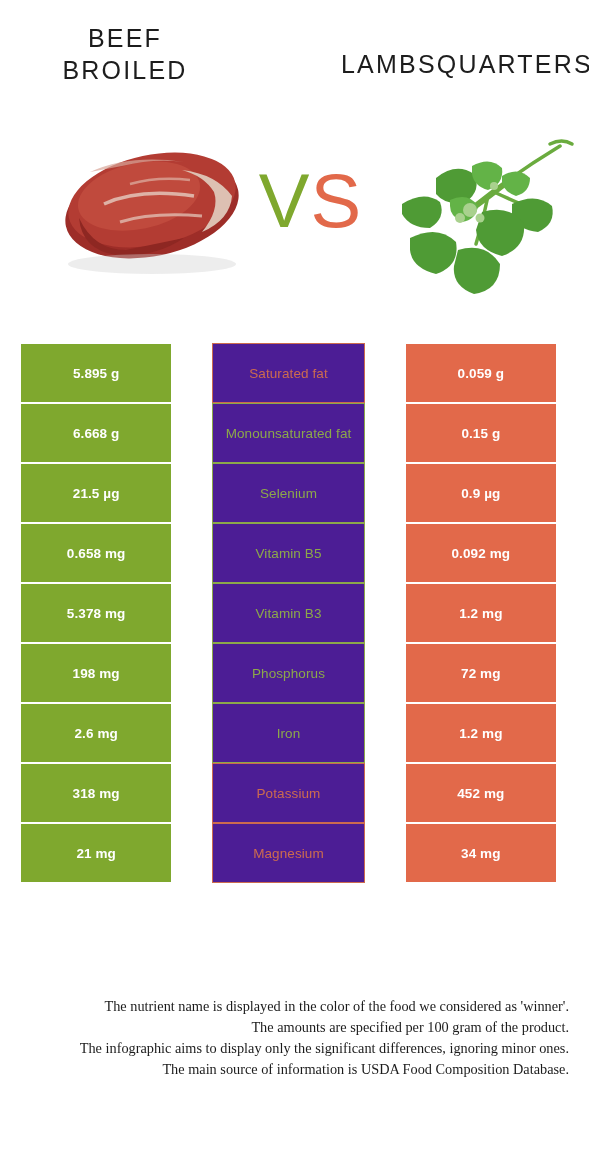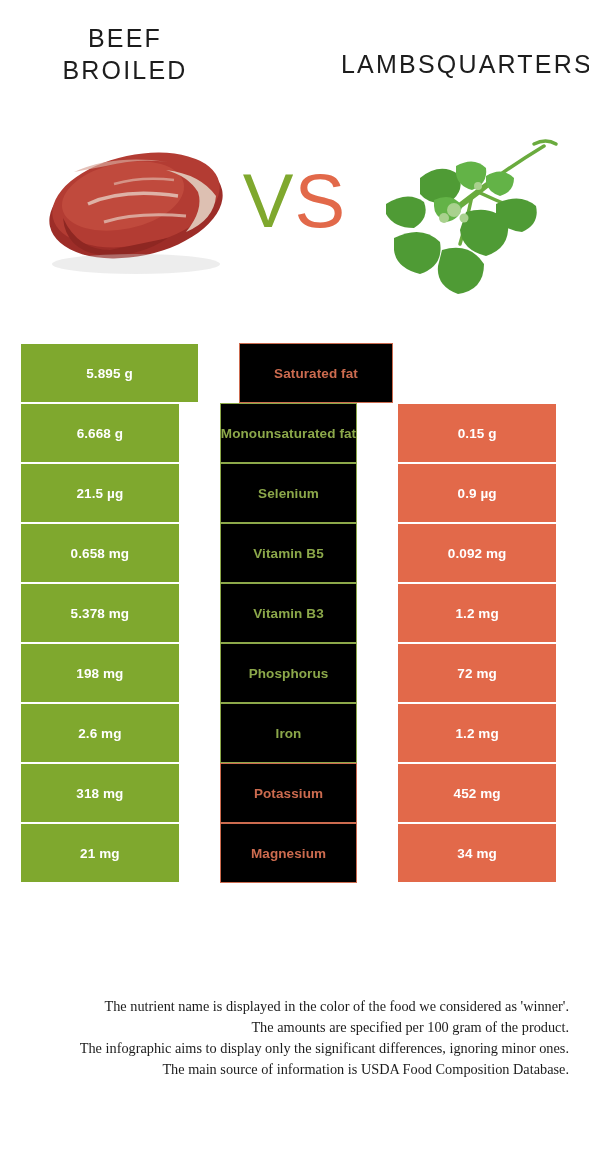--- a/index.html
+++ b/index.html
@@ -49,21 +49,21 @@
     right: -2px;
     top: 48px;
     width: 250px;
     text-align: center;
   }
 
   
   .hero {
     position: absolute;
     top: 100px;
-    left: 0;
+    left: 16px;
     width: 471px;
     height: 215px;
   }
 
   .photo {
     position: absolute;
     top: 0;
     height: 200px;
   }
   .photo-left  { left: 18px;  width: 230px; }
@@ -114,24 +114,24 @@
   .cell-left,
   .cell-right {
     width: 179px;
     color: #ffffff;
     border: 1px solid #ffffff;
   }
   .cell-left  { background: #7FA82E; }
   .cell-right { background: #E2694A; }
 
   .cell-mid {
-    width: 154px;
-    background: #000000;
+    width: 179px;
+    background: #4c1d95;
     font-size: 13.5px;
-    font-weight: bold;
+    font-weight: normal;
     border-width: 1px;
     border-style: solid;
   }
 
   .row.win-green  .cell-mid { color: #8CA84A; border-color: #8CA84A; }
   .row.win-orange .cell-mid { color: #CC6B4F; border-color: #CC6B4F; }
 
   
   .footer {
     position: absolute;
@@ -209,20 +209,21 @@
       </svg>
     </div>
 
   </div>
 
   <div class="table">
 
   <div class="row win-orange">
         <div class="cell cell-left">5.895 g</div>
         <div class="cell cell-mid">Saturated fat</div>
+        <div class="cell cell-right">0.059 g</div>
       </div>
       <div class="row win-green">
         <div class="cell cell-left">6.668 g</div>
         <div class="cell cell-mid">Monounsaturated fat</div>
         <div class="cell cell-right">0.15 g</div>
       </div>
       <div class="row win-green">
         <div class="cell cell-left">21.5 µg</div>
         <div class="cell cell-mid">Selenium</div>
         <div class="cell cell-right">0.9 µg</div>

